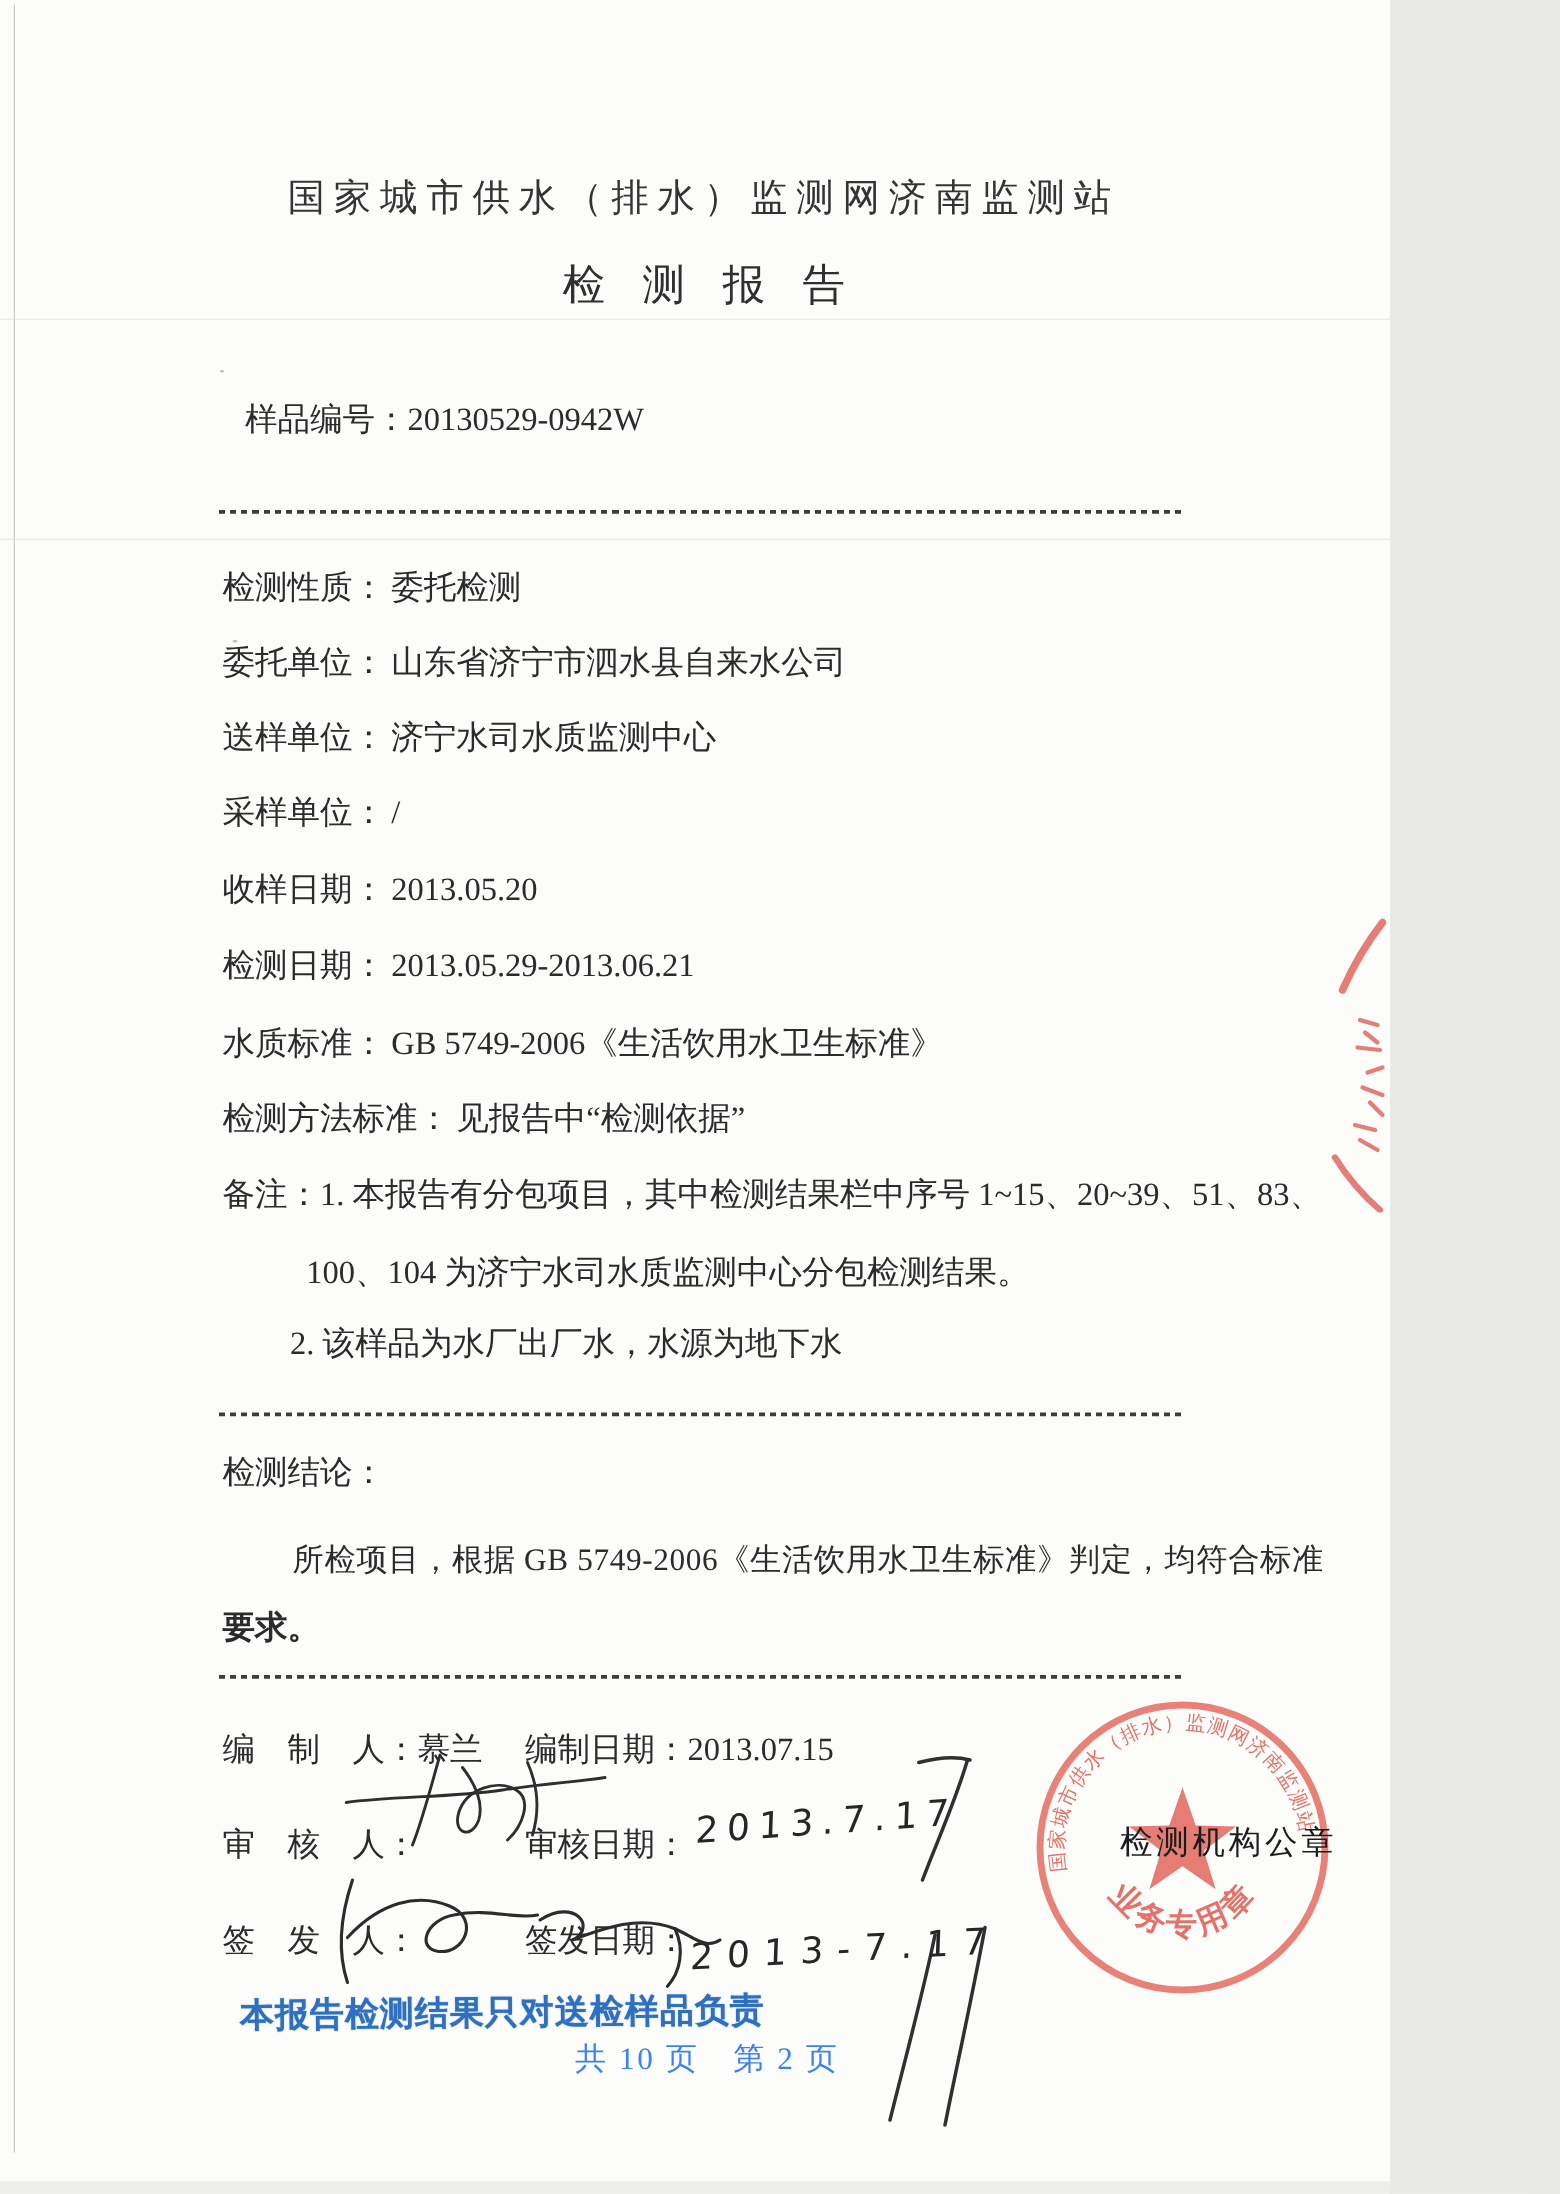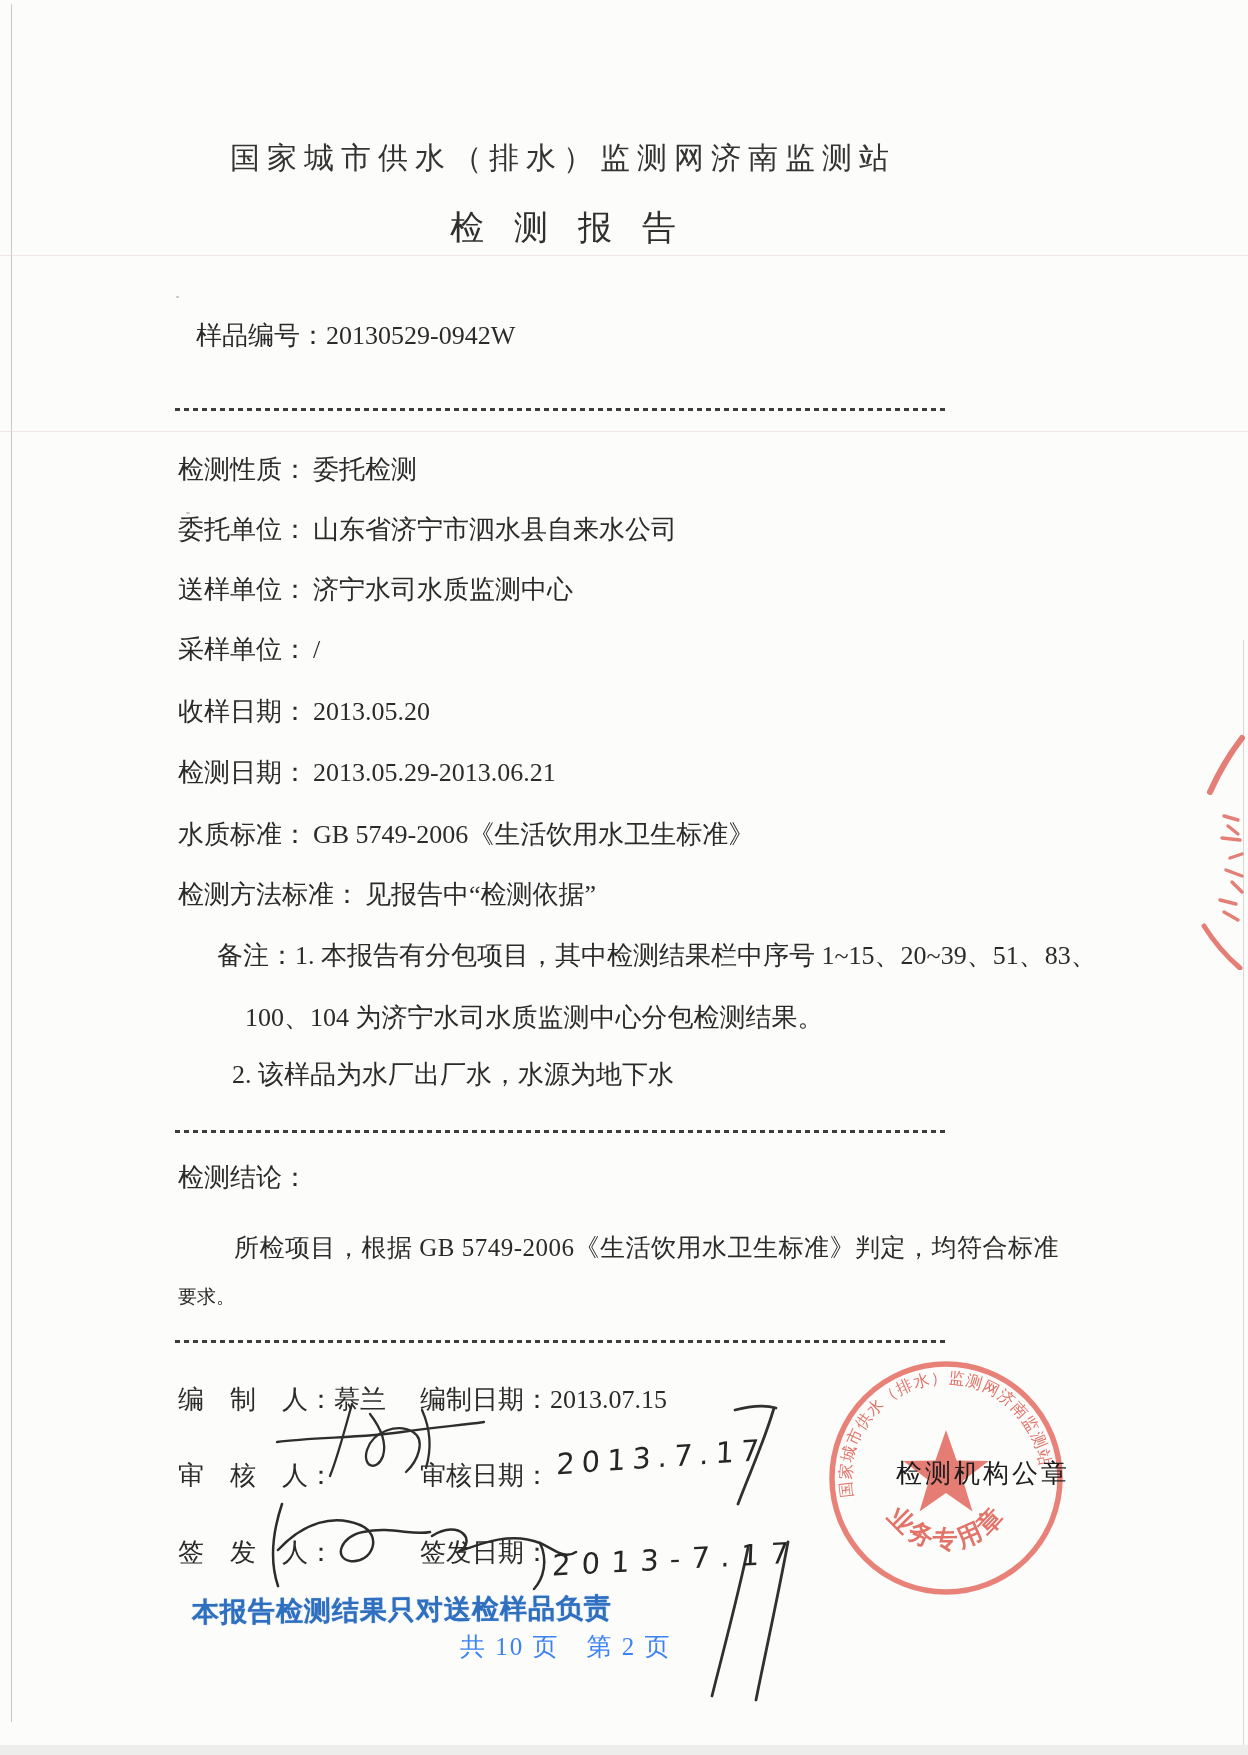--- a/index.html
+++ b/index.html
@@ -1,16 +1,16 @@
 <!DOCTYPE html>
 <html><head>
 <meta charset="utf-8">
 <style>
   html,body{margin:0;padding:0;background:#e9e9e7;}
-  #page{position:relative;width:1248px;height:1755px;background:#fcfcfb;overflow:hidden;
+  #page{position:relative;width:1112px;height:1755px;background:#fcfcfb;overflow:hidden;
         font-family:"Liberation Serif","DejaVu Serif",serif;color:#2b2b2b;}
   
   .scan-edge-left{position:absolute;left:11px;top:4px;width:1px;height:1718px;background:#c9c9c9;}
   .scan-edge-right{position:absolute;left:1243px;top:640px;width:1px;height:1115px;background:#d8d8d6;}
   .scan-strip-bottom{position:absolute;left:0;bottom:0;width:100%;height:10px;background:#ededeb;}
   .pink-line{position:absolute;left:0;right:0;height:1px;background:#f3d9d9;opacity:.65;}
   .pl1{top:255px}.pl2{top:431px}
   .speck{position:absolute;background:#bdbdbd;border-radius:50%;}
   .sp1{left:176px;top:296px;width:3px;height:2px}
   .sp2{left:186px;top:512px;width:4px;height:2px}
@@ -24,28 +24,28 @@
   .sample-row{position:absolute;left:178px;top:318px;font-size:26px;margin-left:18px;}
   
   .dash{position:absolute;left:175px;width:773px;height:3px;
         background:repeating-linear-gradient(90deg,#3d3d3d 0 5px,transparent 5px 9px);}
   .d1{top:408px}.d2{top:1130px}.d3{top:1340px}
   
   .frow{position:absolute;left:178px;font-size:26px;white-space:nowrap;}
   .frow .val{margin-left:5px;}
   .r0{top:452px}.r1{top:512px}.r2{top:572px}.r3{top:632px}
   .r4{top:694px}.r5{top:755px}.r6{top:817px}.r7{top:877px}
-  .note1{position:absolute;left:178px;top:938px;font-size:26px;white-space:nowrap;margin-left:39px;}
+  .note1{position:absolute;left:178px;top:938px;font-size:26px;white-space:nowrap;}
   .note2{position:absolute;left:245px;top:1000px;font-size:26px;white-space:nowrap;}
   .note3{position:absolute;left:232px;top:1057px;font-size:26px;white-space:nowrap;}
   
   .concl-head{position:absolute;left:178px;top:1160px;font-size:26px;}
   .concl-1{position:absolute;left:184px;top:1231px;width:790px;font-size:25px;
            text-indent:2em;letter-spacing:.5px;white-space:nowrap;}
-  .concl-2{position:absolute;left:178px;top:1284px;font-size:19px;}
+  .concl-2{position:absolute;left:178px;top:1284px;font-size:26px;font-weight:bold;}
   
   .sig-label{position:absolute;left:178px;font-size:26px;white-space:nowrap;}
   .sL0{top:1382px}.sL1{top:1458px}.sL2{top:1535px}
   .sig-date{position:absolute;left:420px;font-size:26px;white-space:nowrap;}
   .sD0{top:1382px}.sD1{top:1458px}.sD2{top:1535px}
   .seal-caption{position:absolute;left:896px;top:1456px;font-size:26px;letter-spacing:3px;
                 color:#1c1c1c;z-index:5;white-space:nowrap;}
   
   .hand{position:absolute;font-family:"DejaVu Sans",sans-serif;color:#262626;z-index:6;white-space:nowrap;}
   .hand-review{left:556px;top:1440px;font-size:29px;letter-spacing:7px;transform:rotate(-4deg) skewX(-6deg);}

